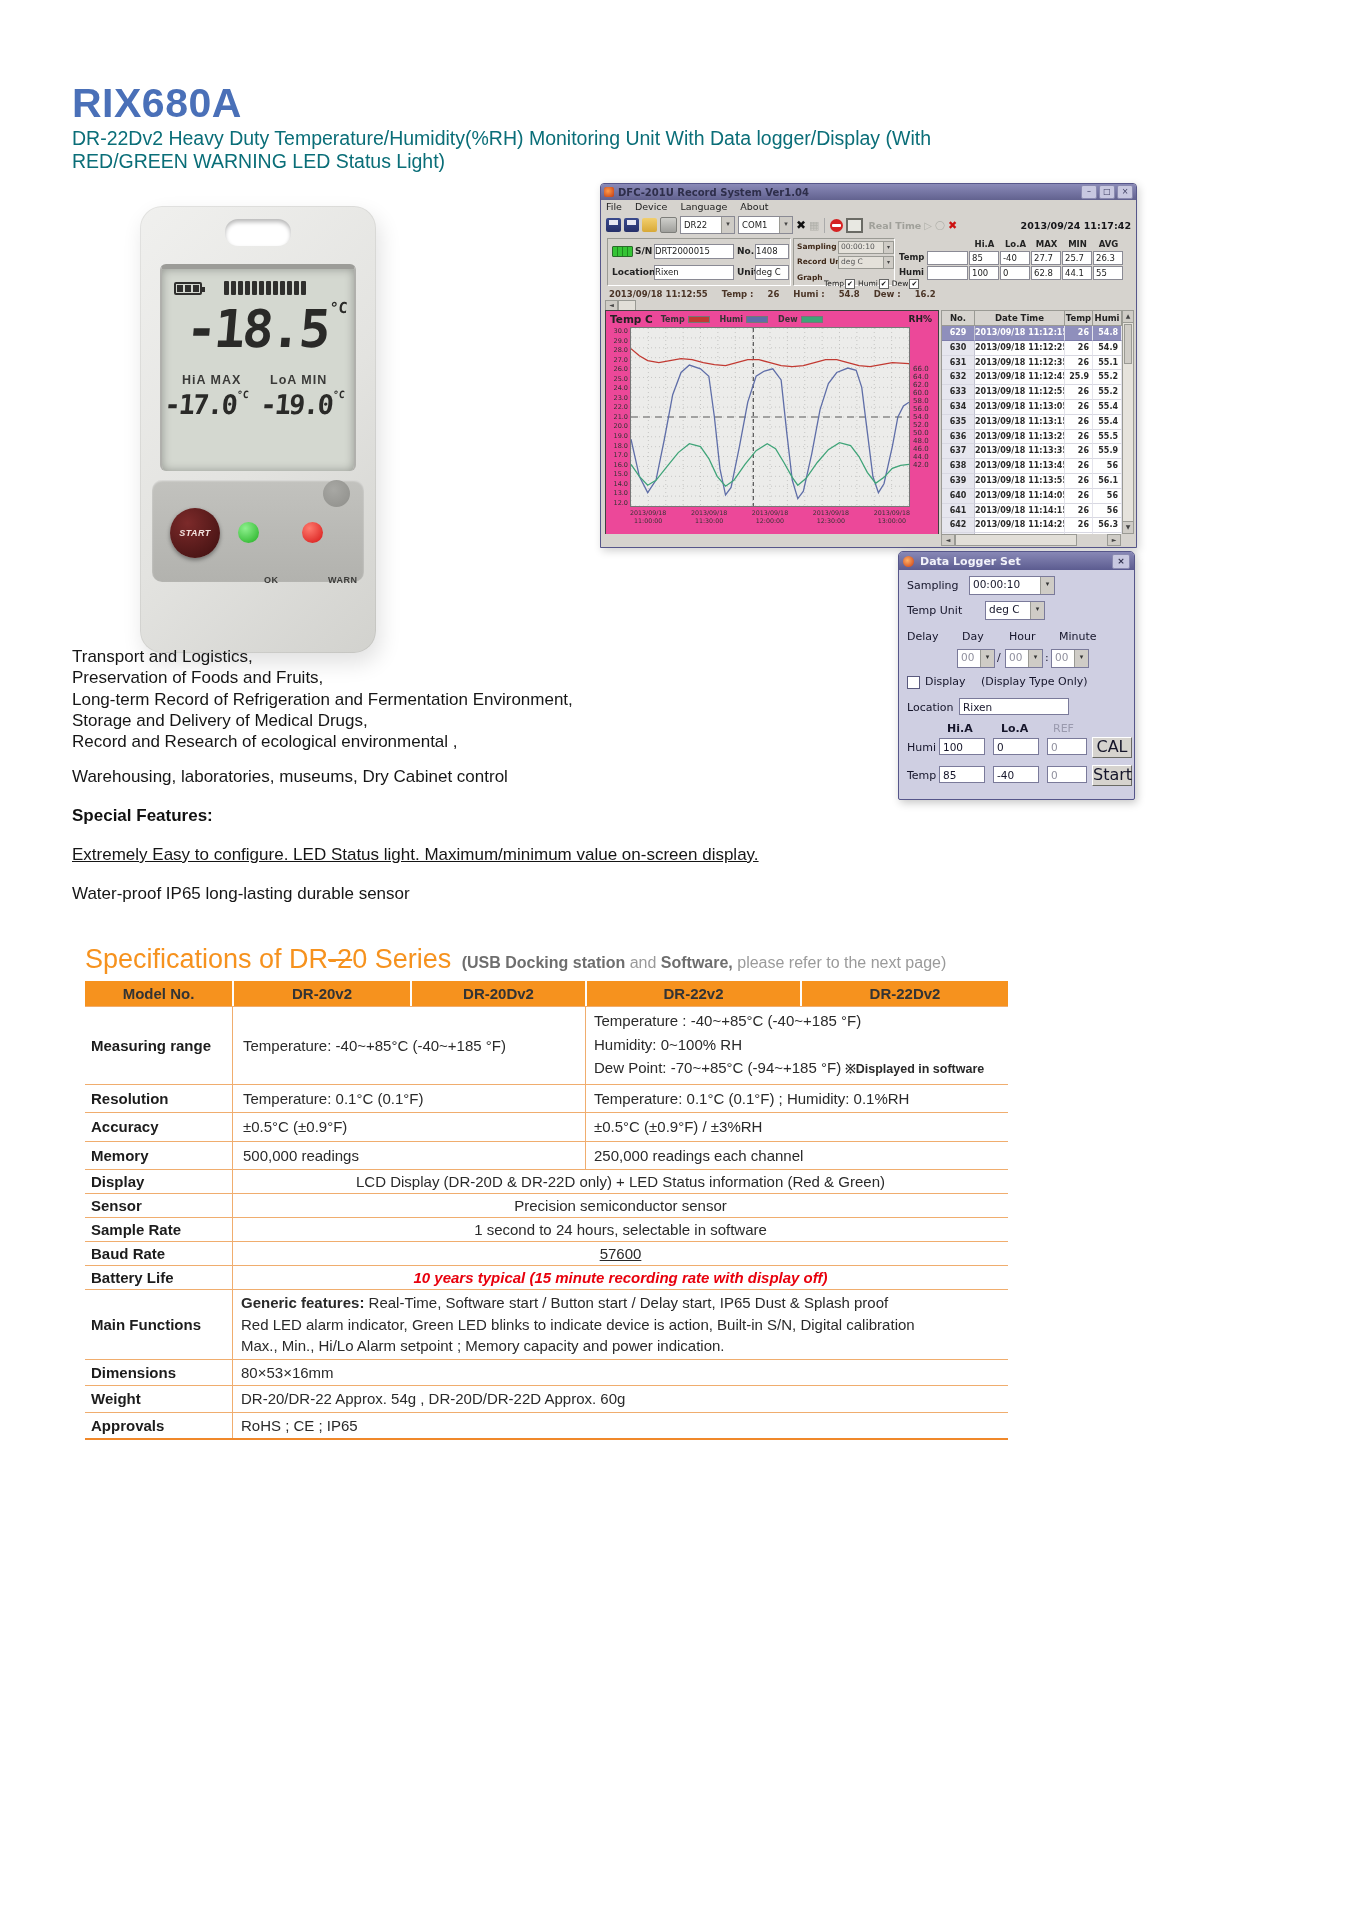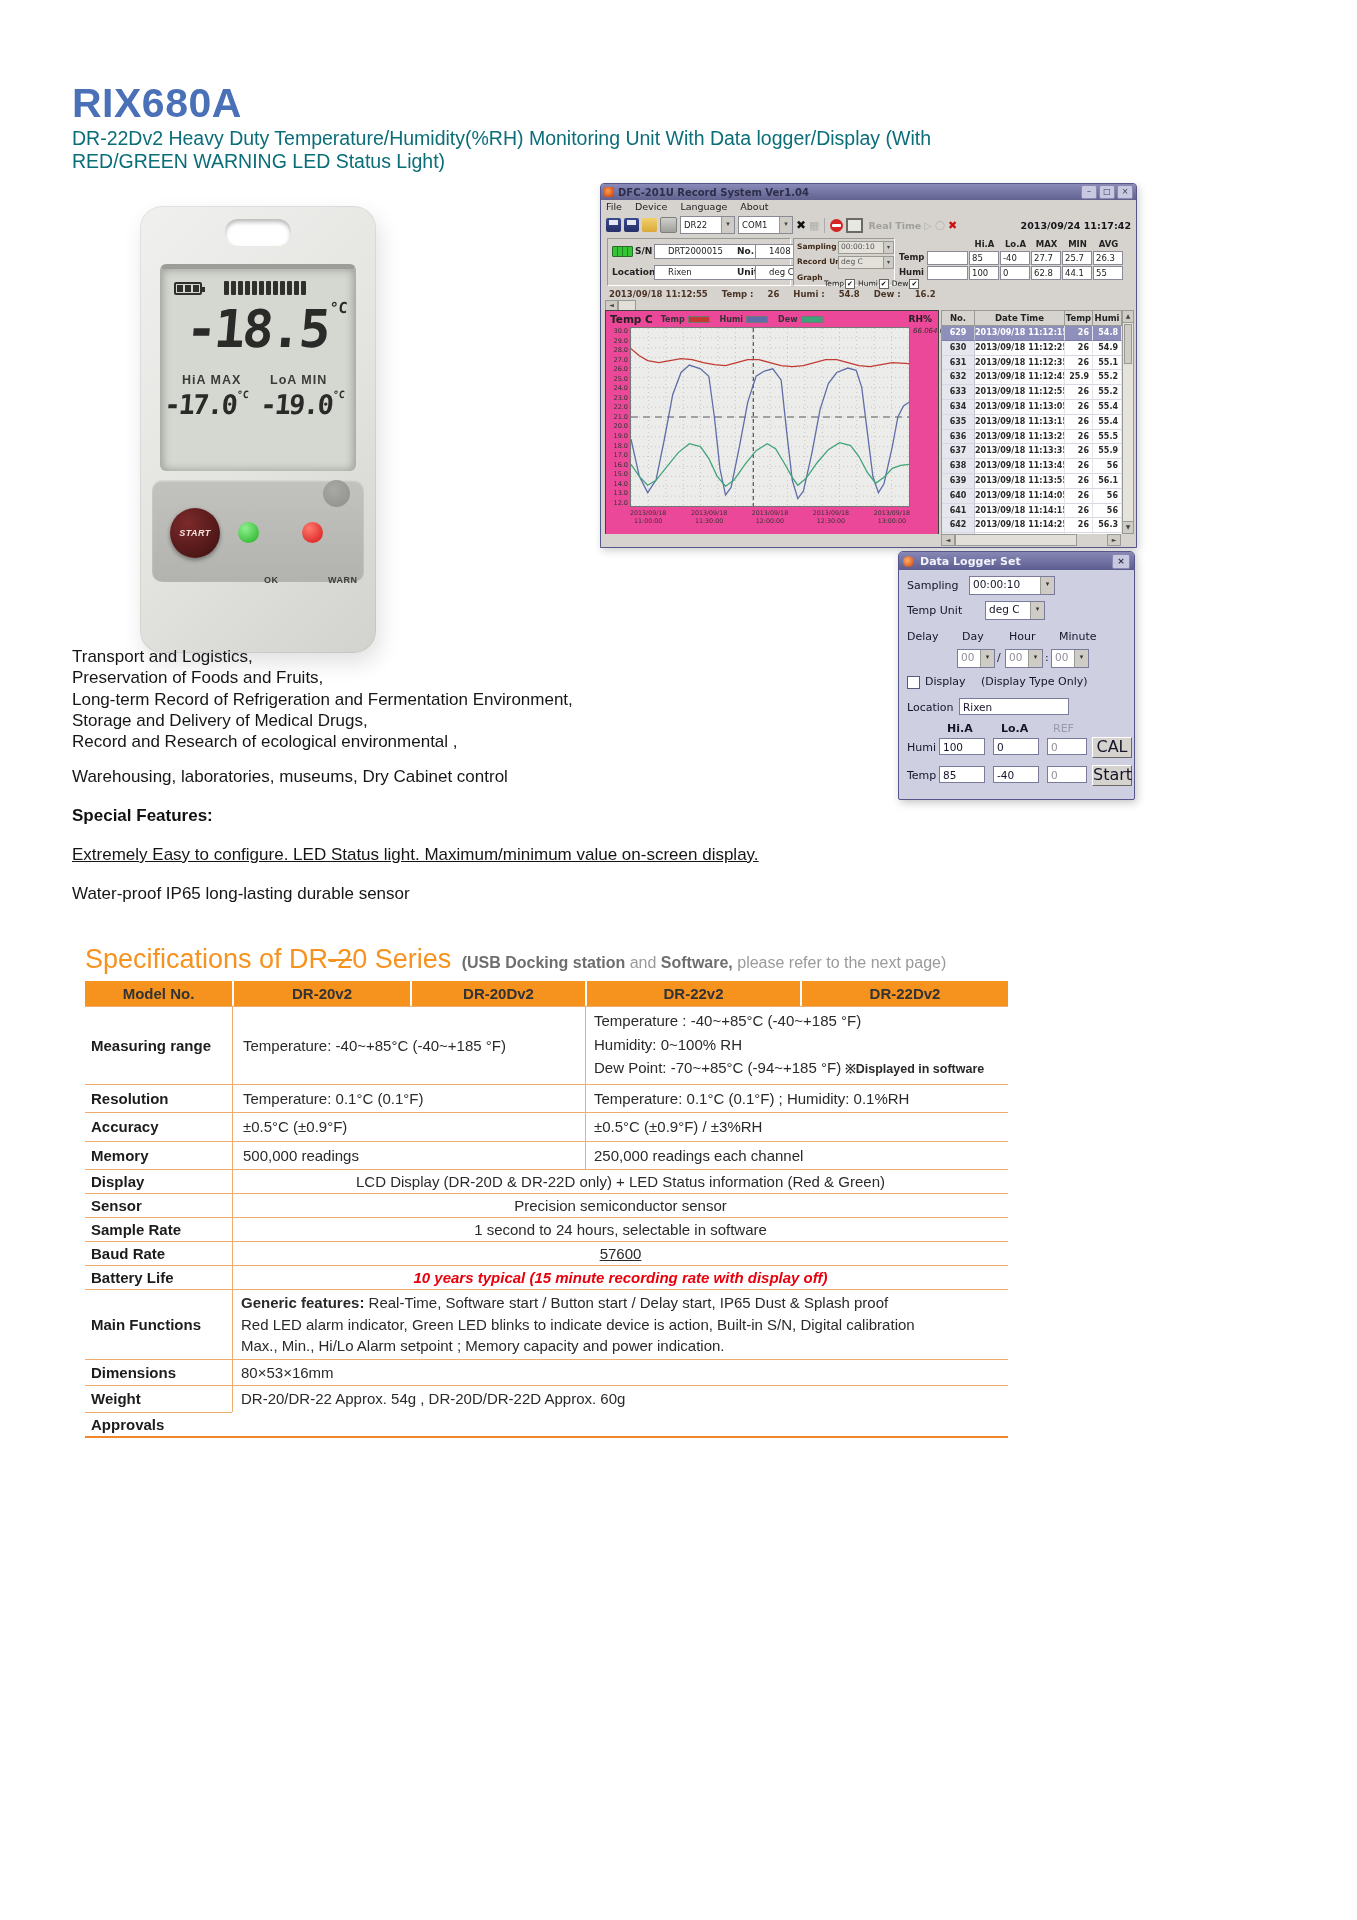--- a/index.html
+++ b/index.html
@@ -92,21 +92,21 @@
   .tb-play{font-size:10px;color:#b0b0aa;}
   .tb-circ{font-size:9px;color:#b0b0aa;}
   .tb-redx{font-size:11px;font-weight:bold;color:#cc1111;}
   .tb-date{margin-left:auto;font-size:9.5px;font-weight:bold;color:#15151a;}
 
   .sw-info{position:relative;height:50px;}
   .grp{position:absolute;border:1px solid;border-color:#9a9a94 #fff #fff #9a9a94;background:#d6d3ce;}
   .grp-left{left:6px;top:1px;width:182px;height:46px;}
   .fl{position:absolute;font-size:9px;font-weight:bold;color:#222;}
   .fin{position:absolute;background:#fff;border:1px solid #8a8a94;font-size:8.5px;color:#222;
-       padding:0 13px;line-height:13px;height:13px;white-space:nowrap;overflow:hidden;}
+       padding:0 0;line-height:13px;height:13px;white-space:nowrap;overflow:hidden;}
   .batt-ic{position:absolute;left:4px;top:7px;width:19px;height:9px;border:1px solid #2a6a2a;
            background:repeating-linear-gradient(90deg,#35c435 0 4px,#1e8a1e 4px 5px);border-radius:1px;}
   .grp-mid{left:192px;top:1px;width:100px;height:46px;padding:0;}
   .ml{position:absolute;font-size:7.5px;font-weight:bold;color:#402a1a;}
   .mcombo{position:absolute;height:11px;background:#e4e1da;border:1px solid #9a9a94;font-size:7.5px;
           color:#555;padding:0 2px;line-height:10px;}
   .mcombo .ca{position:absolute;right:0;top:0;bottom:0;width:9px;background:#cfccc6;
               border-left:1px solid #9a9a94;font-size:6px;text-align:center;line-height:10px;color:#444;}
   .gchk{display:inline-flex;align-items:center;gap:1px;font-size:7.5px;color:#222;margin-right:3px;}
   .gchk .box{width:8px;height:8px;background:#fff;border:1px solid #666;font-size:7px;line-height:8px;
@@ -131,22 +131,22 @@
   .ch-head{height:16px;display:flex;align-items:center;gap:8px;padding:0 4px;}
   .ch-title{font-size:10.5px;font-weight:bold;color:#222;}
   .lg-item{display:flex;align-items:center;gap:3px;font-size:8px;font-weight:bold;color:#333;}
   .lg-sw{width:20px;height:5px;border:1px solid #777;}
   .ch-rh{margin-left:auto;font-size:9px;font-weight:bold;color:#222;padding-right:2px;}
   .ch-mid{display:flex;height:180px;}
   .ch-lticks{width:24px;display:flex;flex-direction:column;justify-content:space-between;
              align-items:flex-end;padding:0 2px 0 0;box-sizing:border-box;font-size:6.5px;color:#333;}
   .ch-plot{flex:1;position:relative;background:#ececea;border:1px solid #777;}
   .ch-plot svg{position:absolute;inset:0;width:100%;height:100%;}
-  .ch-rticks{width:28px;display:flex;justify-content:flex-start;
-             padding-left:3px;box-sizing:border-box;font-size:7px;color:#333;font-style:italic;}
+  .ch-rticks{width:28px;display:flex;flex-direction:column;justify-content:center;
+             padding-left:3px;box-sizing:border-box;font-size:7px;color:#333;}
   .ch-xticks{display:flex;justify-content:space-between;margin-left:24px;margin-right:28px;
              font-size:6.3px;color:#333;text-align:center;line-height:8px;padding-top:2px;}
 
   .logbox{position:absolute;left:340px;top:0;width:180px;height:224px;overflow:hidden;
           border:1px solid #9a9a94;background:#fff;}
   .log-grid{display:grid;grid-template-columns:33px 90px 28px 29px;}
   .log-h{background:#d6d3ce;border-right:1px solid #9a9a94;border-bottom:1px solid #9a9a94;
          font-size:8.5px;font-weight:bold;color:#222;text-align:center;height:14px;line-height:14px;}
   .log-c{font-size:8px;font-weight:bold;color:#2a2a2a;height:13.8px;line-height:13.8px;
          border-bottom:1px solid #d8d8e2;border-right:1px solid #e4e4ec;white-space:nowrap;overflow:hidden;}
@@ -671,16 +671,21 @@
             <div class="ln"><span>80×53×16mm</span></div>
           </div>
         </div>
         <div class="sp-cell sp-label">Weight</div>
         <div class="sp-cell sp-bl" style="grid-column: span 4;">
           <div class="sp-lines sp-lines-tight">
             <div class="ln"><span>DR-20/DR-22 Approx. 54g , DR-20D/DR-22D Approx. 60g</span></div>
           </div>
         </div>
         <div class="sp-cell sp-label">Approvals</div>
+        <div class="sp-cell sp-bl" style="grid-column: span 4;">
+          <div class="sp-lines sp-lines-tight">
+            <div class="ln"><span>RoHS ; CE ; IP65</span></div>
+          </div>
+        </div>
       </div>
   </div>
 
 </div>
 
 </body></html>

